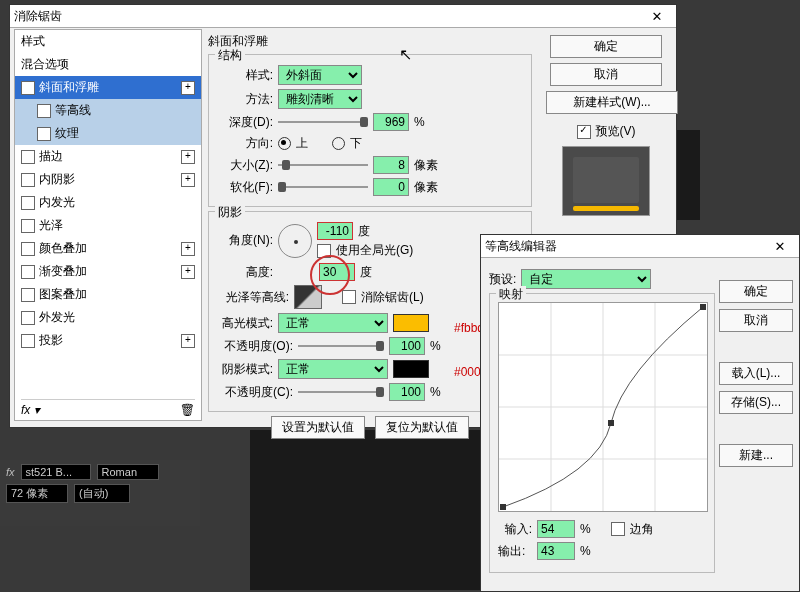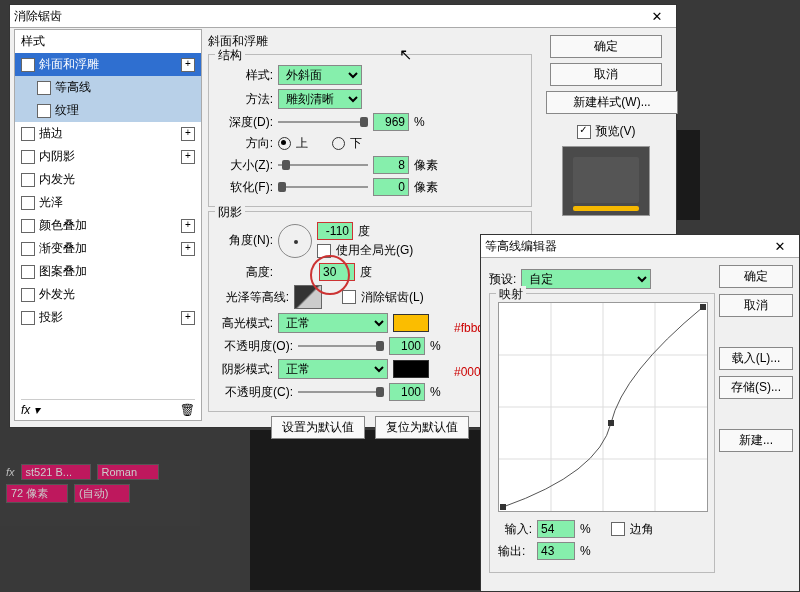--- a/index.html
+++ b/index.html
@@ -27,37 +27,40 @@
 .row{display:flex;align-items:center;gap:5px;margin:4px 0}
 .lbl{width:56px;text-align:right;font-size:12px}
 .swatch{width:34px;height:16px;border:1px solid #333;display:inline-block}
 .note{color:#c00;font-size:12px;position:absolute}
 .contour-prev{width:26px;height:22px;border:1px solid #666;background:linear-gradient(135deg,#333 0%,#333 47%,#ccc 53%,#ccc 100%);display:inline-block}
 .preview-box{width:86px;height:68px;background:#4a4a4a;border:1px solid #999;margin:6px auto;position:relative}
 .preview-box::after{content:"";position:absolute;left:10px;right:10px;bottom:4px;height:5px;background:#f6b800;border-radius:2px}
 .preview-box::before{content:"";position:absolute;left:10px;right:10px;top:10px;bottom:12px;background:#555;border-radius:2px}
 .curve-area{width:208px;height:208px;background:#fff;border:1px solid #999;position:relative}
 .tools-strip{position:absolute;left:0;top:460px;height:66px;width:200px;background:#3a3a3a;color:#bbb;font-size:11px;padding:4px 6px;box-sizing:border-box}
-.tools-strip .dd{background:#be185d;border:1px solid #555;color:#ccc;padding:1px 4px;font-size:11px}
+.tools-strip .dd{background:#000000;border:1px solid #555;color:#ccc;padding:1px 4px;font-size:11px}
 </style>
 </head>
 <body>
 
 <div style="position:absolute;left:250px;top:430px;width:260px;height:160px;background:#1a1a1a"></div>
 <div style="position:absolute;left:640px;top:130px;width:60px;height:90px;background:#1a1a1a"></div>
 
 <div class="win" style="left:9px;top:4px;width:666px;height:422px">
   <div class="titlebar">
     <span class="title">消除锯齿</span>
     <span class="close-x">✕</span>
   </div>
 
   <div class="style-panel">
     <div class="item">
         <span>样式</span>
+      </div>
+    <div class="item">
+        <span>混合选项</span>
       </div>
     <div class="item sel">
         <span class="cb ck"></span>
         <span>斜面和浮雕</span>
         <span class="plus">+</span>
       </div>
     <div class="item sub">
         <span class="cb"></span>
         <span>等高线</span>
       </div>
@@ -277,21 +280,21 @@
           <span class="cb"></span>
           <span>边角</span>
         </div>
       <div class="row">
           <span style="width:34px;">输出:</span>
           <input class="input" style="width: 38px;" value="43">
           <span>%</span>
         </div>
     </div>
   </div>
-  <div style="position:absolute;right:8px;top:30px;width:72px">
+  <div style="position:absolute;right:8px;top:45px;width:72px">
     <div class="btn" style="width:72px;margin-bottom:6px">确定</div>
     <div class="btn" style="width:72px;margin-bottom:30px">取消</div>
     <div class="btn" style="width:72px;margin-bottom:6px">载入(L)...</div>
     <div class="btn" style="width:72px;margin-bottom:30px">存储(S)...</div>
     <div class="btn" style="width:72px">新建...</div>
   </div>
 </div>
 
 <div class="tools-strip">
   <div style="display:flex;gap:6px;margin-bottom:4px;align-items:center">

